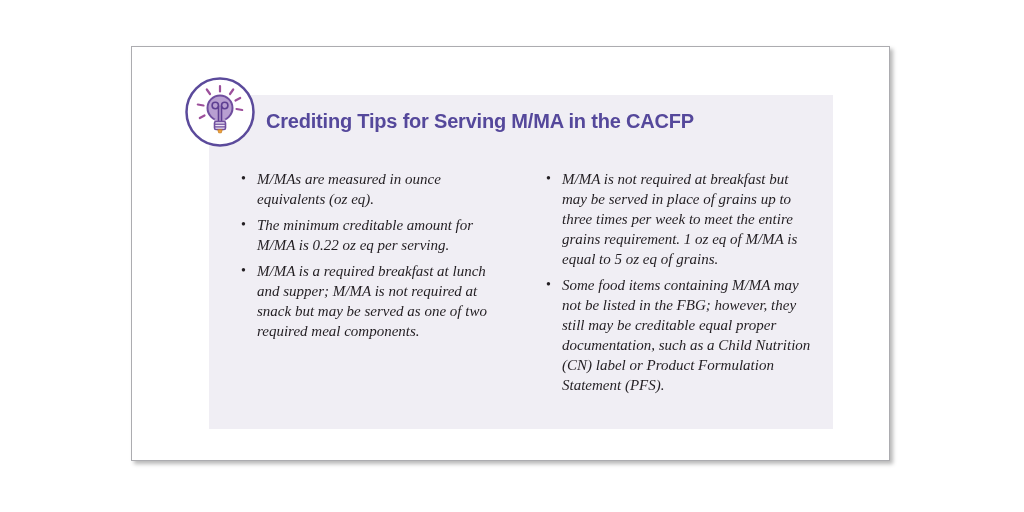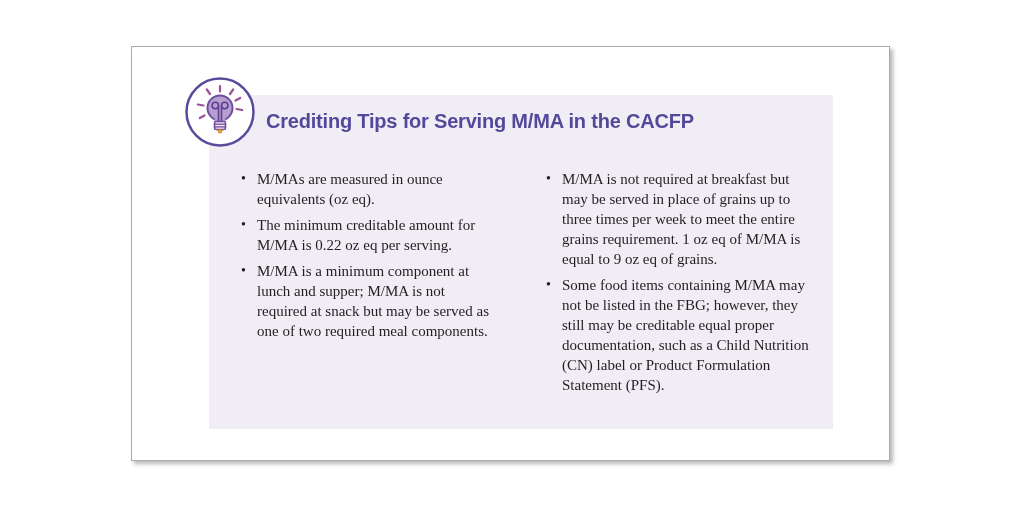--- a/index.html
+++ b/index.html
@@ -62,46 +62,46 @@
   .col-left  { left: 32px;  width: 252px; }
   .col-right { left: 337px; width: 270px; }
   .tips-col li {
     display: flex;
     margin: 0 0 6px 0;
   }
   .bullet {
     flex: 0 0 16px;
     font-size: 14px;
   }
-  .tip-text { flex: 1 1 auto; }
+  .tip-text { flex: 1 1 auto; font-style: italic; }
 </style>
 </head>
 <body>
 
 <div class="card">
 
   <div class="panel">
     <ul class="tips-col col-left">
         <li>
           <span class="bullet">•</span>
           <span class="tip-text">M/MAs are measured in ounce equivalents (oz eq).</span>
         </li>
         <li>
           <span class="bullet">•</span>
           <span class="tip-text">The minimum creditable amount for M/MA is 0.22 oz eq per serving.</span>
         </li>
         <li>
           <span class="bullet">•</span>
-          <span class="tip-text">M/MA is a minimum component at lunch and supper; M/MA is not required at snack but may be served as one of two required meal components.</span>
+          <span class="tip-text">M/MA is a required breakfast at lunch and supper; M/MA is not required at snack but may be served as one of two required meal components.</span>
         </li>
       </ul>
     <ul class="tips-col col-right">
         <li>
           <span class="bullet">•</span>
-          <span class="tip-text">M/MA is not required at breakfast but may be served in place of grains up to three times per week to meet the entire grains requirement. 1 oz eq of M/MA is equal to 9 oz eq of grains.</span>
+          <span class="tip-text">M/MA is not required at breakfast but may be served in place of grains up to three times per week to meet the entire grains requirement. 1 oz eq of M/MA is equal to 5 oz eq of grains.</span>
         </li>
         <li>
           <span class="bullet">•</span>
           <span class="tip-text">Some food items containing M/MA may not be listed in the FBG; however, they still may be creditable equal proper documentation, such as a Child Nutrition (CN) label or Product Formulation Statement (PFS).</span>
         </li>
       </ul>
   </div>
 
   <div class="icon-circle">
     <svg viewBox="0 0 72 72" width="72" height="72" aria-hidden="true">

